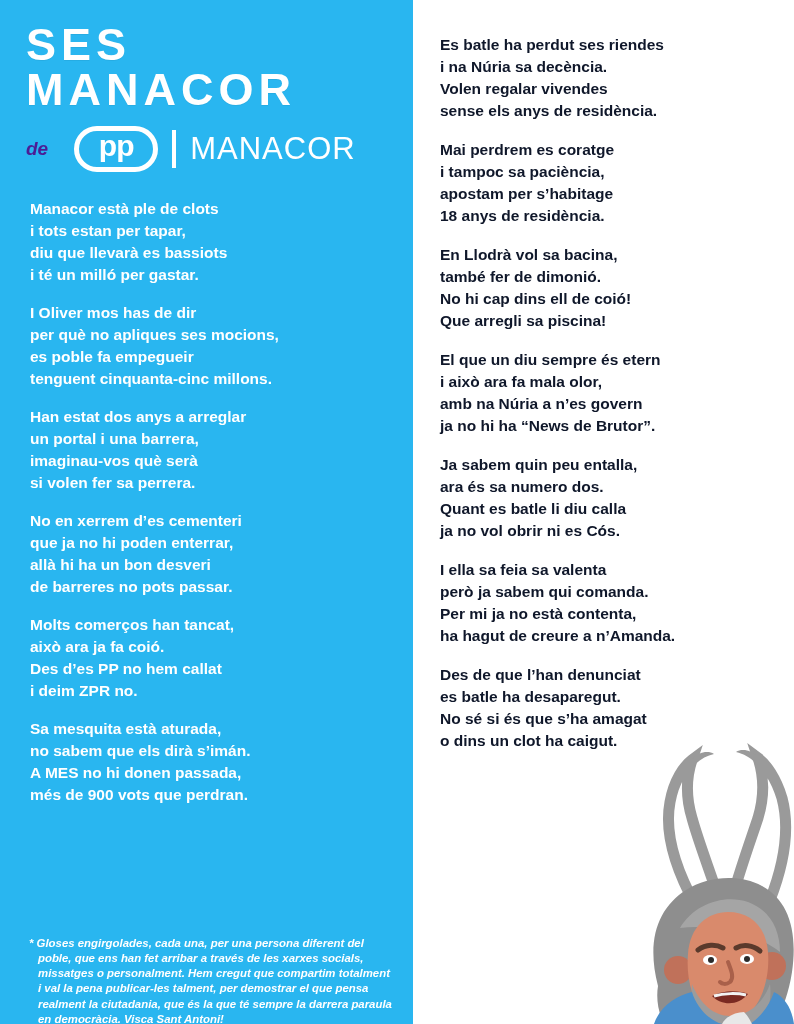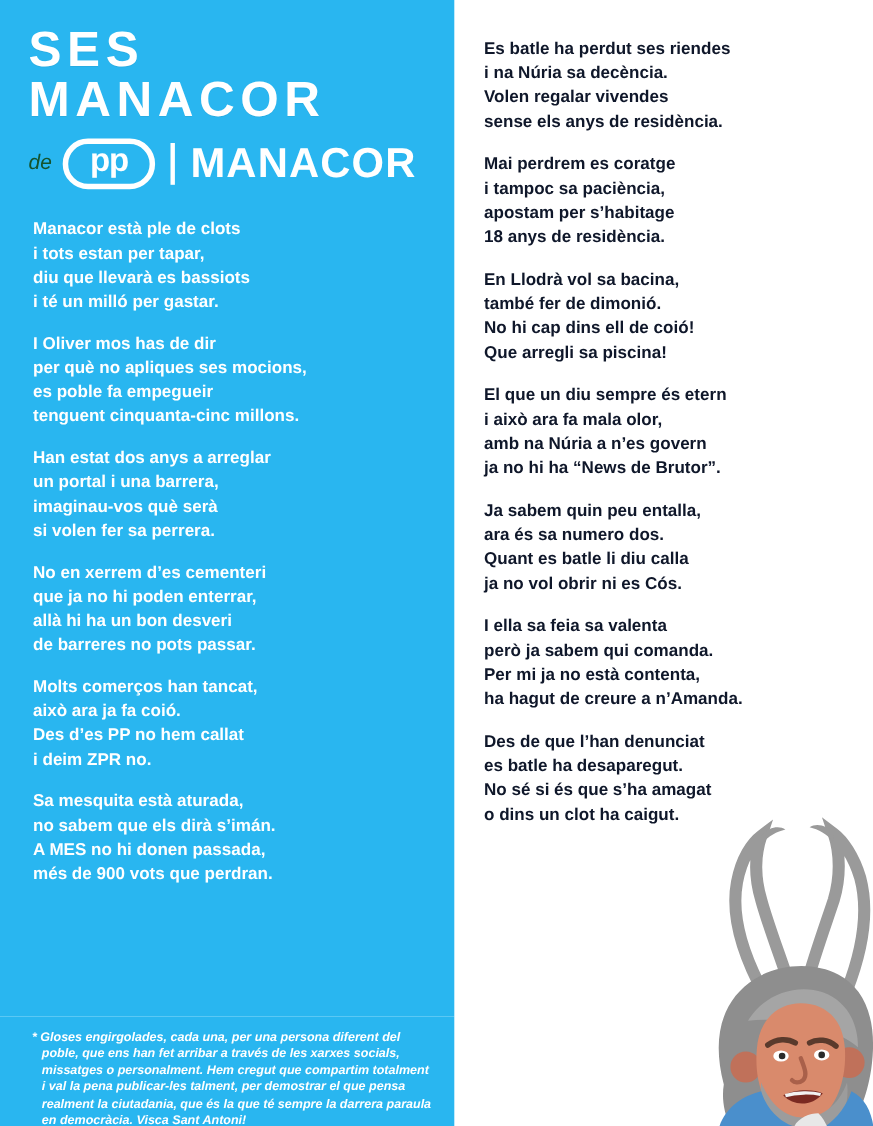--- a/index.html
+++ b/index.html
@@ -41,25 +41,25 @@
     line-height: 1;
     margin: 0;
     text-shadow: 0 1px 0 rgba(0,0,0,0.05);
   }
   .masthead-sub {
     display: flex;
     align-items: center;
     margin-top: 14px;
   }
   .masthead-de {
-    color: #14532d;
+    color: #4c1d95;
     font-size: 19px;
     font-style: italic;
-    font-weight: normal;
-    margin-right: 10px;
+    font-weight: bold;
+    margin-right: 26px;
   }
   .pp-logo {
     display: flex;
     align-items: flex-start;
     justify-content: center;
     width: 84px;
     height: 46px;
     border: 5px solid #ffffff;
     border-radius: 24px;
     box-sizing: border-box;
@@ -72,22 +72,22 @@
     line-height: 1;
   }
   .divider-bar {
     width: 4px;
     height: 38px;
     background: #ffffff;
     margin: 0 14px;
   }
   .masthead-city {
     color: #ffffff;
-    font-size: 38px;
-    font-weight: bold;
+    font-size: 31px;
+    font-weight: normal;
     letter-spacing: 1px;
   }
   .left-verses {
     margin: 26px 0 0 30px;
     width: 365px;
   }
   .verse {
     color: #ffffff;
     font-size: 15.5px;
     font-weight: bold;

